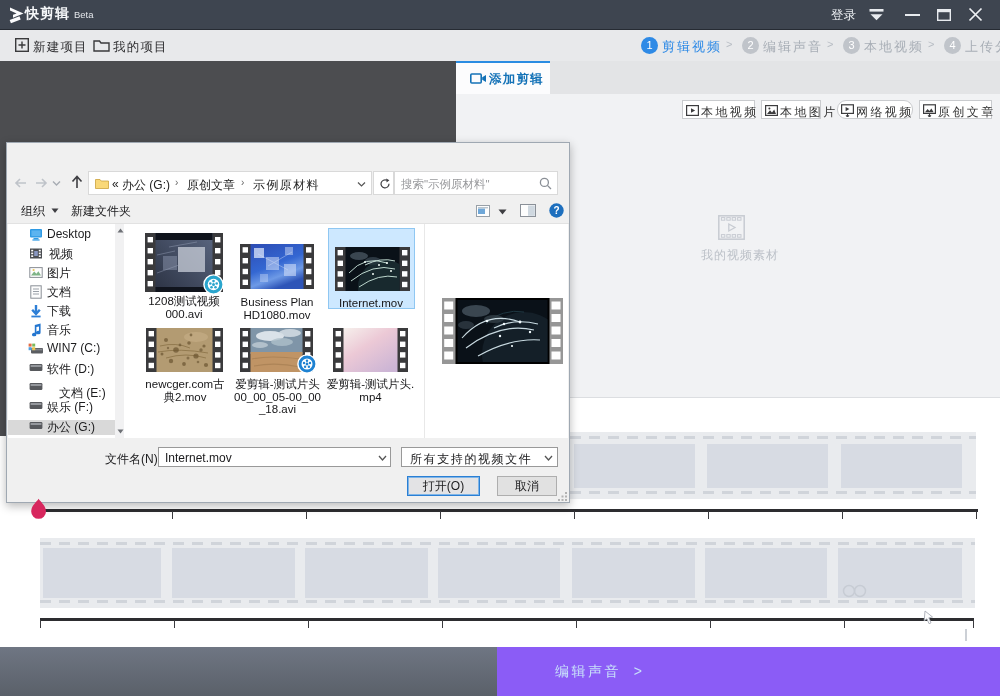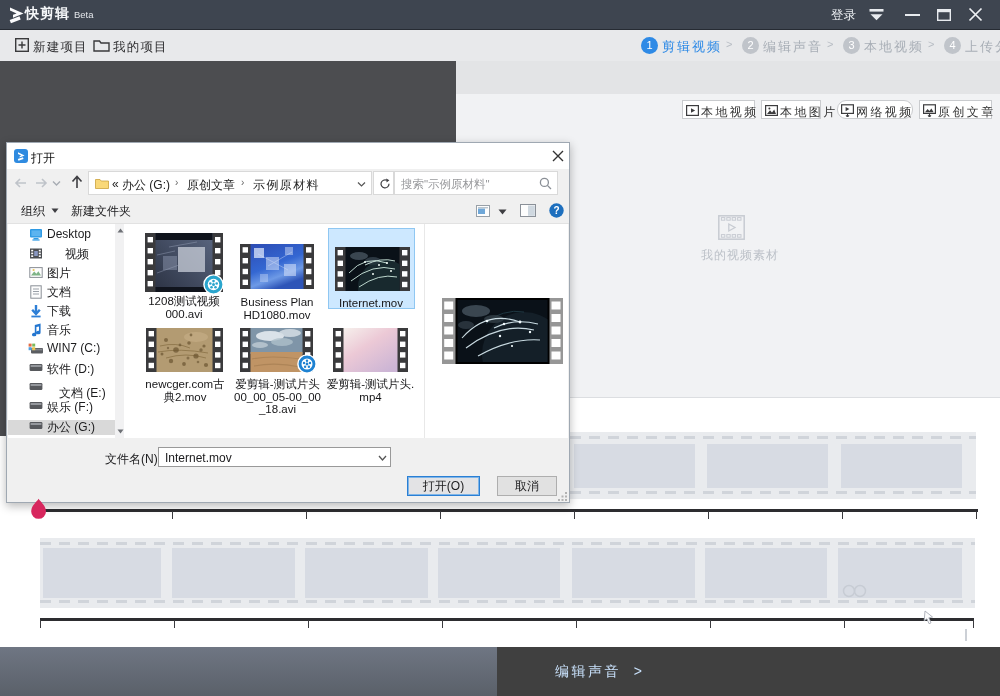--- a/index.html
+++ b/index.html
@@ -32,21 +32,21 @@
 #emptytxt{left:245px;top:186px;font-size:12px;color:#bcc1c8;letter-spacing:1px;white-space:nowrap;}
 
 .strip{background:#e9ebee;}
 .dashrow{height:3px;background:repeating-linear-gradient(90deg,#d0d4da 0 11px,rgba(0,0,0,0) 11px 19px);}
 .blk{background:#d7dbe3;top:12px;height:44px;}
 
 .tline{background:#2d2d30;height:2px;}
 .tick{width:1px;background:#3a3a3e;}
 
 #bbleft{left:0;top:647px;width:497px;height:49px;background:linear-gradient(#6f7683,#5a6069);}
-#bbright{left:497px;top:647px;width:503px;height:49px;background:#404040;}
+#bbright{left:497px;top:647px;width:503px;height:49px;background:#8b5cf6;}
 #bbright span{position:absolute;left:58px;top:16px;font-size:14px;color:#c8e0fa;letter-spacing:2.5px;white-space:nowrap;}
 
 #dlg{left:6px;top:142px;width:562px;height:359px;background:#f0f0f0;border:1px solid #9fa8b2;box-sizing:content-box;box-shadow:0 3px 9px rgba(0,0,0,0.28);z-index:10;}
 #dlgtitle{left:0;top:0;width:562px;height:26px;background:#fff;}
 #dlgtitle .t{left:24px;top:7px;font-size:12px;color:#111;}
 .navtxt{font-size:12px;color:#1c1c1e;}
 .crumb{font-size:12px;color:#222;}
 .fname{font-size:11.5px;color:#161618;line-height:12.5px;text-align:center;}
 .combo{background:#fff;border:1px solid #999;box-sizing:border-box;}
 .film{position:absolute;}
@@ -93,20 +93,27 @@
   <span class="abs stepchev" style="left:827px;">&gt;</span>
   <div class="abs stepnum stepoff" style="left:843px;">3</div>
   <span class="abs steptxt stepoff-t" style="left:864px;">本地视频</span>
   <span class="abs stepchev" style="left:928px;">&gt;</span>
   <div class="abs stepnum stepoff" style="left:944px;">4</div>
   <span class="abs steptxt stepoff-t" style="left:965px;">上传分享</span>
 </div>
 <div class="abs" id="videoarea"></div>
 <div class="abs" id="rightpanel">
   <div class="abs" id="tabstrip"></div>
+  <div class="abs" id="tab1">
+    <svg class="abs" style="left:14px;top:9px;" width="17" height="13" viewBox="0 0 17 13">
+      <rect x="0.8" y="2" width="10.4" height="9" rx="1" fill="none" stroke="#1472b7" stroke-width="1.6"></rect>
+      <path d="M12.2 5.2 L16 3 L16 10 L12.2 7.8 Z" fill="#1472b7"></path>
+    </svg>
+    <span>添加剪辑</span>
+  </div>
   <div class="abs pbtn" style="left:226px;width:73px;">
     <svg width="13" height="13" viewBox="0 0 13 13">
         <rect x="0.6" y="1.6" width="11.8" height="9.8" fill="none" stroke="#3c3c3e" stroke-width="1.2"></rect>
         <path d="M5 4.2 L9.2 6.5 L5 8.8 Z" fill="#3c3c3e"></path>
       </svg>
     <span>本地视频</span>
   </div>
   <div class="abs pbtn" style="left:305px;width:60px;">
     <svg width="13" height="13" viewBox="0 0 13 13">
         <rect x="0.6" y="1.6" width="11.8" height="9.8" fill="none" stroke="#3c3c3e" stroke-width="1.2"></rect>
@@ -199,31 +206,20 @@
       <path d="M3 1 L10.5 7 L6.8 7.8 L9 12.8 L7 13.7 L4.9 8.8 L2.2 10.8 Z" fill="#fdfdfd" stroke="#a8adb5" stroke-width="0.9"></path>
     </svg>
   <div class="abs" style="left:965px;top:629px;width:2px;height:12px;background:#ccd0d6;"></div>
 </div>
 <div class="abs" id="bbleft"></div>
 <div class="abs" id="bbright">
     <span>编辑声音 &nbsp;&gt;</span>
   </div>
 
 <div class="abs" id="dlg">
-  <div class="abs" id="dlgtitle">
-    <svg class="abs" style="left:7px;top:6px;" width="14" height="14" viewBox="0 0 14 14">
-      <rect x="0" y="0" width="14" height="14" rx="3" fill="#2f8be0"></rect>
-      <path d="M4 3.2 L10.6 6.6 L5.6 8.6 L5.6 7.2 L7.2 6.5 L4 5.1 Z" fill="#fff"></path>
-      <rect x="4" y="9" width="5.4" height="1.9" transform="rotate(-20 6.7 10)" fill="#fff"></rect>
-    </svg>
-    <span class="abs t">打开</span>
-    <svg class="abs" style="left:544px;top:6px;" width="14" height="14" viewBox="0 0 14 14">
-      <path d="M2 2 L12 12 M12 2 L2 12" stroke="#333" stroke-width="1.4"></path>
-    </svg>
-  </div>
 
   <svg class="abs" style="left:6px;top:32px;" width="16" height="16" viewBox="0 0 16 16">
     <path d="M13 8 L3.5 8 M7 4 L3 8 L7 12" stroke="#bfc3c9" stroke-width="1.6" fill="none"></path>
   </svg>
   <svg class="abs" style="left:26px;top:32px;" width="16" height="16" viewBox="0 0 16 16">
     <path d="M3 8 L12.5 8 M9 4 L13 8 L9 12" stroke="#bfc3c9" stroke-width="1.6" fill="none"></path>
   </svg>
   <svg class="abs" style="left:45px;top:37px;" width="9" height="7" viewBox="0 0 9 7">
     <path d="M1 1.5 L4.5 5 L8 1.5" stroke="#a7acb3" stroke-width="1.4" fill="none"></path>
   </svg>
@@ -293,21 +289,21 @@
     <svg class="abs" style="left:21px;top:23px;" width="14" height="13" viewBox="0 0 14 13">
         <rect x="1" y="1.5" width="12" height="10" fill="#4b4e52"></rect>
         <rect x="2.2" y="2.8" width="2" height="1.6" fill="#fff"></rect>
         <rect x="2.2" y="5.6" width="2" height="1.6" fill="#fff"></rect>
         <rect x="2.2" y="8.4" width="2" height="1.6" fill="#fff"></rect>
         <rect x="9.8" y="2.8" width="2" height="1.6" fill="#fff"></rect>
         <rect x="9.8" y="5.6" width="2" height="1.6" fill="#fff"></rect>
         <rect x="9.8" y="8.4" width="2" height="1.6" fill="#fff"></rect>
         <rect x="5.2" y="4" width="3.6" height="5" fill="#9ad" opacity="0.8"></rect>
       </svg>
-    <span class="abs navtxt" style="left:57px;top:22px;">视频</span>
+    <span class="abs navtxt" style="left:41px;top:22px;">视频</span>
     <svg class="abs" style="left:21px;top:42px;" width="14" height="13" viewBox="0 0 14 13">
         <rect x="0.8" y="1.6" width="12.4" height="9.8" fill="#fdfdfd" stroke="#8a8f96" stroke-width="1"></rect>
         <path d="M2 9.5 L5.2 5.6 L7.4 7.8 L9.4 5.2 L12 9.5 Z" fill="#7fb487"></path>
         <circle cx="4.6" cy="4" r="1.1" fill="#e8c35a"></circle>
       </svg>
     <span class="abs navtxt" style="left:39px;top:41px;">图片</span>
     <svg class="abs" style="left:22px;top:61px;" width="12" height="14" viewBox="0 0 12 14">
         <rect x="0.8" y="0.8" width="10.4" height="12.4" fill="#fdfdfd" stroke="#8a8f96" stroke-width="1"></rect>
         <path d="M3 4 L9 4 M3 6.5 L9 6.5 M3 9 L9 9" stroke="#9aa0a8" stroke-width="1"></path>
       </svg>
@@ -612,20 +608,26 @@
     <div class="abs fname" style="left:312px;top:154px;width:101px;">爱剪辑-测试片头.<br>mp4</div>
   </div>
 
   <span class="abs" style="left:98px;top:308px;font-size:12px;color:#1b1b1d;">文件名(N):</span>
   <div class="abs combo" style="left:151px;top:304px;width:233px;height:20px;">
     <span class="abs" style="left:6px;top:3px;font-size:12px;color:#1b1b1d;">Internet.mov</span>
     <svg class="abs" style="left:219px;top:7px;" width="9" height="7" viewBox="0 0 9 7">
         <path d="M1 1 L4.5 5 L8 1" stroke="#555" stroke-width="1.3" fill="none"></path>
       </svg>
   </div>
+  <div class="abs combo" style="left:394px;top:304px;width:157px;height:20px;background:#fff;">
+    <span class="abs" style="left:8px;top:3px;font-size:12px;color:#1b1b1d;letter-spacing:1.6px;white-space:nowrap;">所有支持的视频文件</span>
+    <svg class="abs" style="left:142px;top:7px;" width="9" height="7" viewBox="0 0 9 7">
+        <path d="M1 1 L4.5 5 L8 1" stroke="#555" stroke-width="1.3" fill="none"></path>
+      </svg>
+  </div>
   <div class="abs" style="left:400px;top:333px;width:73px;height:20px;background:#e3e3e5;border:1px solid #2a7fd4;box-shadow:inset 0 0 0 1px #7fb5e8;box-sizing:border-box;text-align:center;font-size:12px;color:#1b1b1d;line-height:18px;">打开(O)</div>
   <div class="abs" style="left:490px;top:333px;width:60px;height:20px;background:#e1e1e1;border:1px solid #aeaeae;box-sizing:border-box;text-align:center;font-size:12px;color:#1b1b1d;line-height:18px;">取消</div>
   <svg class="abs" style="left:550px;top:348px;" width="11" height="11" viewBox="0 0 11 11">
       <g fill="#b2b2b2">
         <rect x="8" y="8" width="2" height="2"></rect>
         <rect x="4.5" y="8" width="2" height="2"></rect>
         <rect x="1" y="8" width="2" height="2"></rect>
         <rect x="8" y="4.5" width="2" height="2"></rect>
         <rect x="8" y="1" width="2" height="2"></rect>
         <rect x="4.5" y="4.5" width="2" height="2"></rect>

